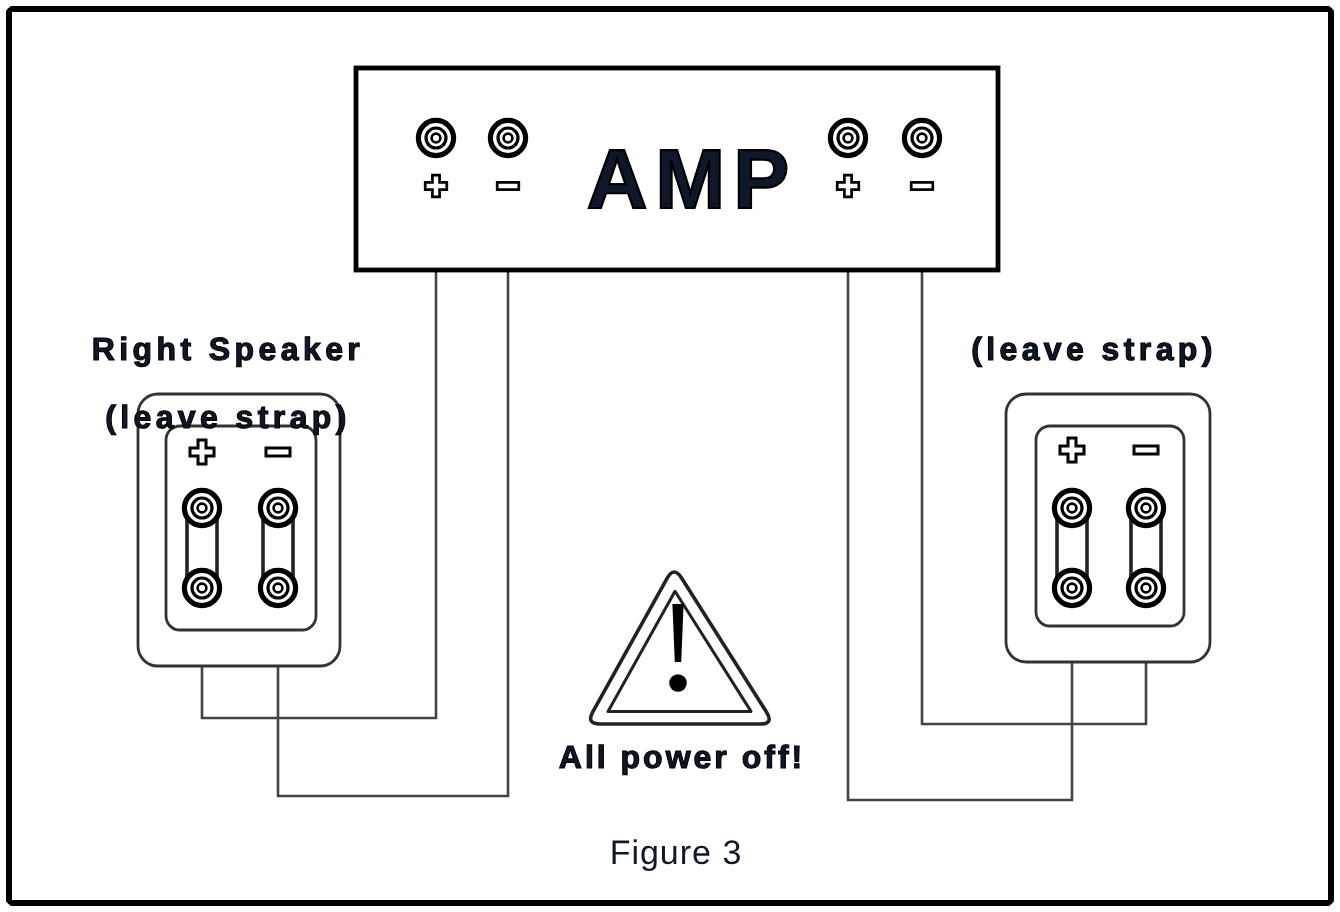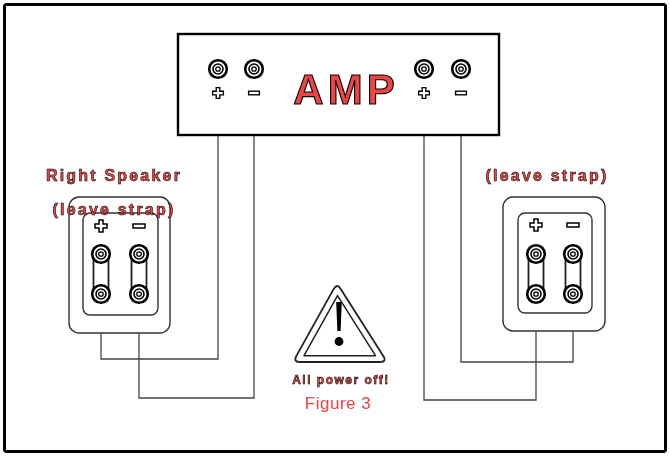--- a/index.html
+++ b/index.html
@@ -1,40 +1,40 @@
 <!DOCTYPE html>
 <html><head>
 <meta charset="utf-8">
 <style>
   html,body{margin:0;padding:0;background:#fff;}
   .stage{
     position:relative;width:670px;height:456px;background:#fff;
-    font-family:"Liberation Sans",sans-serif;color:#ef4444;overflow:hidden;border-radius:14px;
+    font-family:"Liberation Sans",sans-serif;color:#0f172a;overflow:hidden;border-radius:14px;
   }
   .frame{
     position:absolute;left:3px;top:3px;width:658px;height:444px;
     border:3px solid #000;
   }
   svg.diagram{position:absolute;left:0;top:0;}
   .label{position:absolute;text-align:center;white-space:pre-line;}
   .heavy{font-weight:bold;-webkit-text-stroke:0.55px #000;}
   .amp-label{
     left:277px;top:72px;width:138px;font-size:42px;line-height:36px;
     font-weight:bold;letter-spacing:4px;-webkit-text-stroke:1.1px #000;
   }
   .speaker-label{
     width:160px;font-size:16px;line-height:17px;letter-spacing:2.2px;
   }
   .speaker-label.left{left:34px;top:150px;}
   .speaker-label.right{left:467px;top:150px;}
   .warning-label{
-    left:259px;top:371px;width:164px;font-size:12px;line-height:18px;letter-spacing:1.5px;
+    left:259px;top:371px;width:164px;font-size:16px;line-height:18px;letter-spacing:1.5px;
   }
   .caption{
-    left:268px;top:394px;width:140px;font-size:17px;font-weight:400;letter-spacing:0.5px;
+    left:268px;top:417px;width:140px;font-size:17px;font-weight:400;letter-spacing:0.5px;
   }
 </style>
 </head>
 <body>
 
 <div class="stage">
 
   <div class="frame"></div>
 
   <svg class="diagram" width="670" height="456" viewBox="0 0 670 456">

